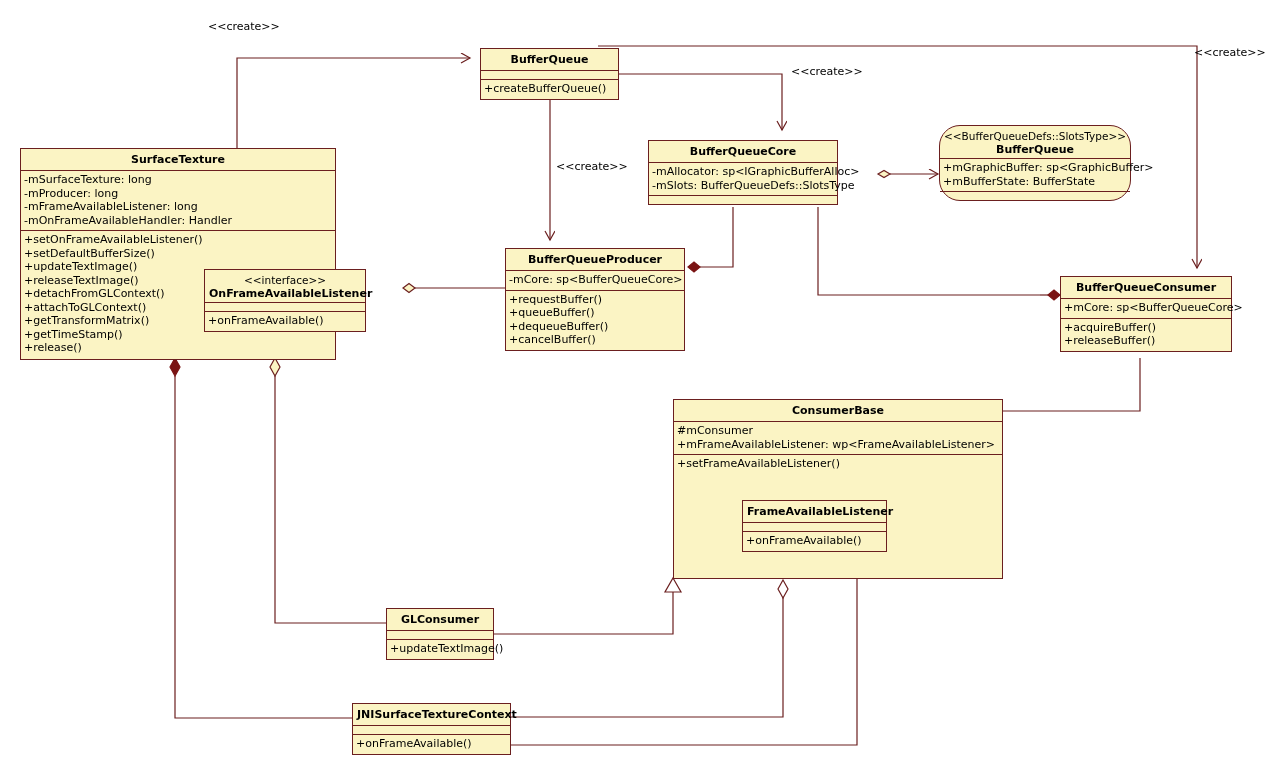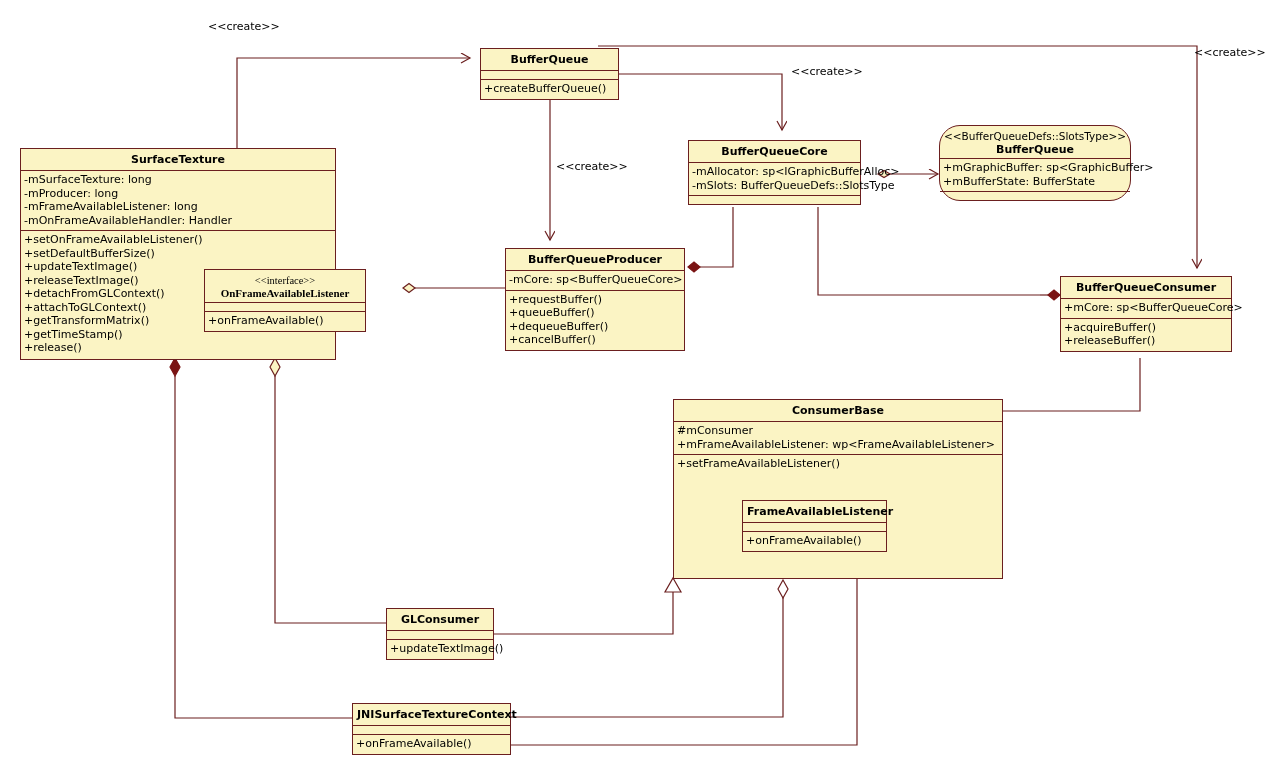--- a/index.html
+++ b/index.html
@@ -172,31 +172,31 @@
       <div>+releaseTextImage()</div>
       <div>+detachFromGLContext()</div>
       <div>+attachToGLContext()</div>
       <div>+getTransformMatrix()</div>
       <div>+getTimeStamp()</div>
       <div>+release()</div>
     </div>
   </div>
 
   <div class="nested" style="left:204px; top:269px; width:162px;">
-    <div class="cls-title" style="padding-bottom:2px;font-family:Liberation Serif, serif;">
+    <div class="cls-title" style="padding-bottom:2px;">
       <div class="cls-stereo">&lt;&lt;interface&gt;&gt;</div>
       <div>OnFrameAvailableListener</div>
     </div>
     <div class="cls-compartment cls-sep empty"></div>
     <div class="cls-compartment cls-sep">
       <div>+onFrameAvailable()</div>
     </div>
   </div>
 
-  <div class="umlclass" style="left:688px; top:140px; width:173px;">
+  <div class="umlclass" style="left:648px; top:140px; width:190px;">
     <div class="cls-title">BufferQueueCore</div>
     <div class="cls-compartment cls-sep">
       <div>-mAllocator: sp&lt;IGraphicBufferAlloc&gt;</div>
       <div>-mSlots: BufferQueueDefs::SlotsType</div>
     </div>
     <div class="cls-compartment cls-sep empty"></div>
   </div>
 
   <div class="umlclass" style="left:939px; top:125px; width:192px;border-radius:21px;">
     <div class="cls-title" style="padding-bottom:2px;">

